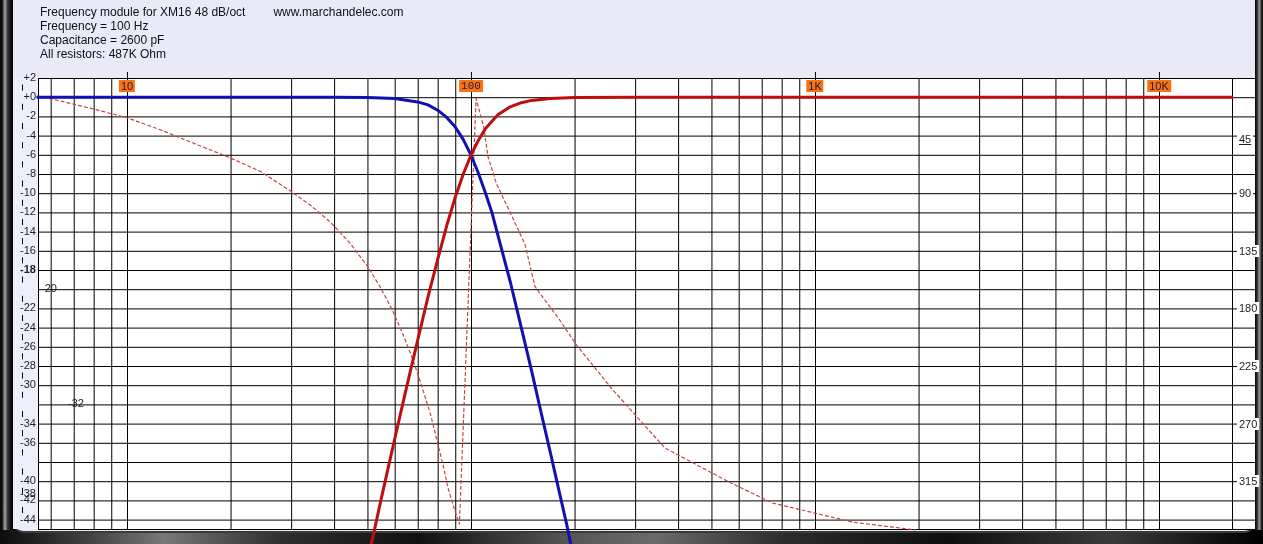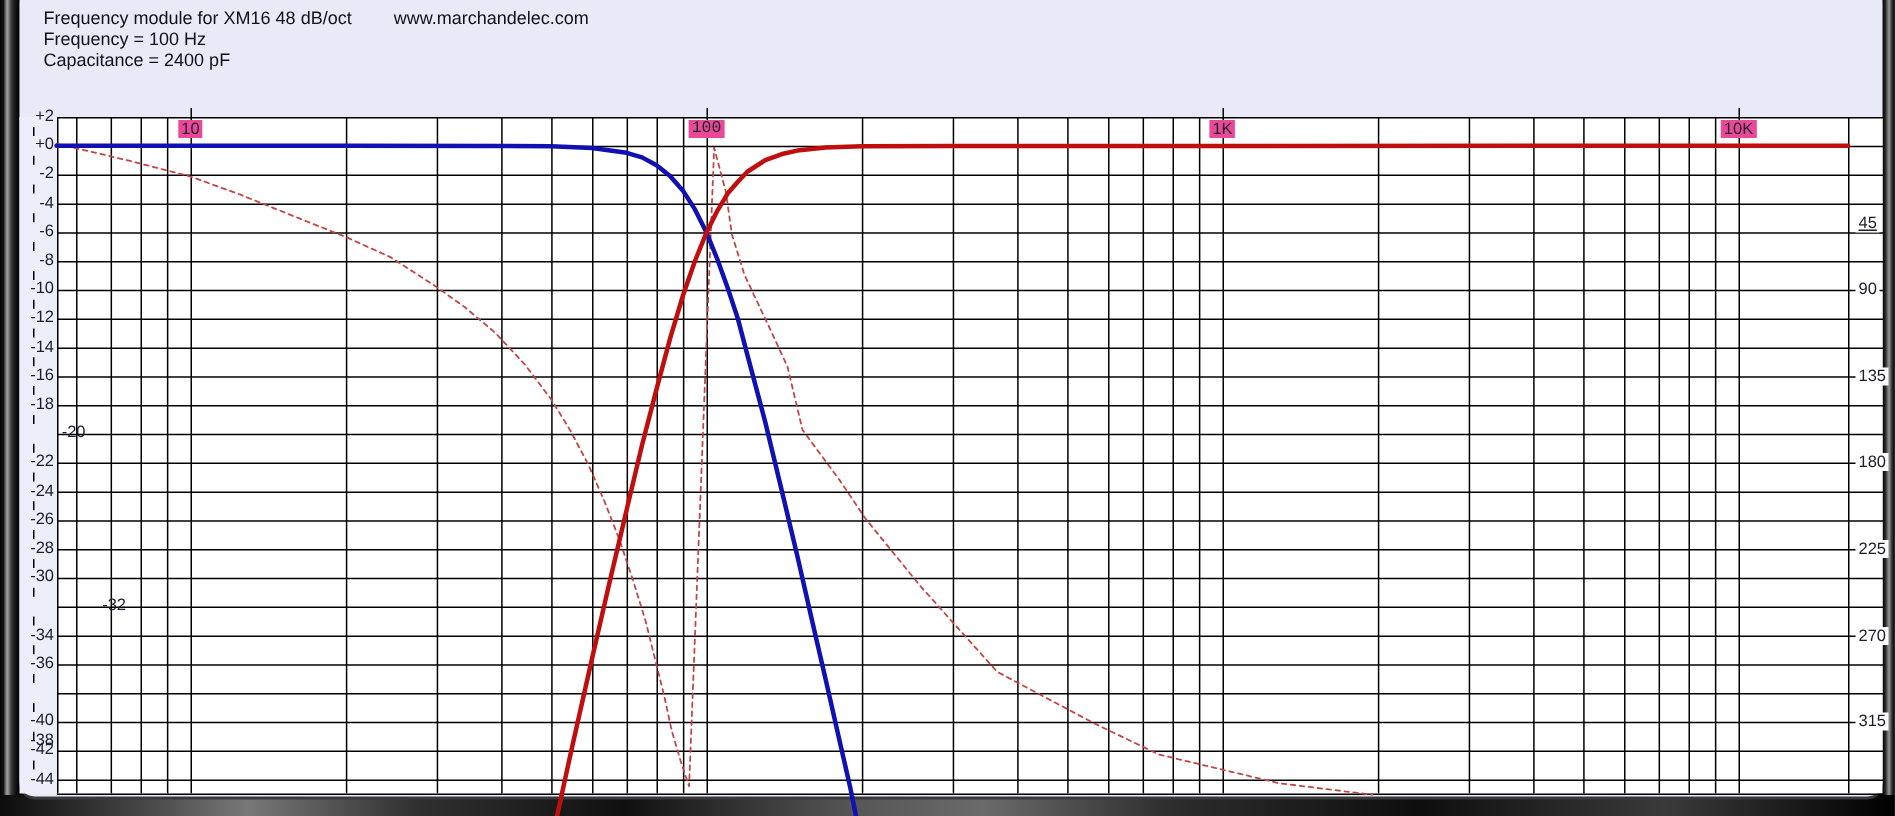--- a/index.html
+++ b/index.html
@@ -9,53 +9,54 @@
   .strip-left{position:absolute;left:0;top:0;width:13px;height:544px;
     background:linear-gradient(90deg,#060606 0%,#141414 18%,#8c8c8c 32%,#9a9a9a 40%,#3a3a3a 58%,#151515 78%,#000 100%);}
   .strip-right{position:absolute;left:1255px;top:0;width:8px;height:544px;
     background:linear-gradient(90deg,#000 0%,#2a2a2a 25%,#777 45%,#959595 55%,#333 78%,#050505 100%);}
   .strip-bottom{position:absolute;left:0;top:530px;width:1263px;height:14px;
     background:linear-gradient(90deg,#0c0c0c 0%,#4a4a4a 8%,#787878 13%,#303030 22%,#101010 33%,#565656 45%,#6a6a6a 52%,#2c2c2c 62%,#0e0e0e 75%,#3a3a3a 88%,#000 100%);}
   
   .app-window{position:absolute;left:13px;top:0;width:1242px;height:531px;
     background:#e9e9f7;border-radius:0 0 10px 10px;
     box-shadow:0 2px 0 #3a3a3a;}
-  .header{position:absolute;left:29px;top:5px;color:#101018;font-size:12px;line-height:14px;}
+  .header{position:absolute;left:40px;top:5px;color:#101018;font-size:12px;line-height:14px;}
   .header .hline{white-space:pre;}
   .header .url{margin-left:28px;}
   
   .plot-bg{position:absolute;left:38px;top:78px;width:1194px;height:451px;background:#fff;}
   .right-margin{position:absolute;left:1232px;top:78px;width:23px;height:451px;background:#fff;}
   .left-margin{position:absolute;left:13px;top:78px;width:25px;height:451px;background:#eeeefa;}
   svg{position:absolute;left:0;top:0;}
   
   .ylab{position:absolute;left:14px;width:22px;text-align:right;font-size:11px;
         color:#1c1c2e;transform:translateY(-55%);letter-spacing:0px;}
   .phlab{position:absolute;font-size:11px;color:#1c1c2e;background:#fff;
          padding:0 2px;transform:translateY(-50%);}
-  .xlab{position:absolute;font-size:11px;color:#1c1c2e;background:#ec4899;
+  .xlab{position:absolute;font-size:11px;color:#1c1c2e;background:#f97316;
         padding:0 2px;transform:translateX(-50%);}
 </style>
 </head>
 <body>
 
 <div class="strip-left"></div>
 <div class="strip-right"></div>
 <div class="strip-bottom"></div>
 
 <div class="app-window"></div>
 
 <div class="left-margin"></div>
 <div class="plot-bg"></div>
 <div class="right-margin"></div>
 
 <div class="header">
   <div class="hline"><span>Frequency module for XM16 48 dB/oct</span><span class="url">www.marchandelec.com</span></div>
   <div class="hline">Frequency = 100 Hz</div>
-  <div class="hline">Capacitance = 2400 pF</div>
+  <div class="hline">Capacitance = 2600 pF</div>
+  <div class="hline">All resistors: 487K Ohm</div>
 </div>
 
 <svg id="grid-svg" width="1263" height="544">
     <line x1="51.18403013197343" y1="78" x2="51.18403013197343" y2="529" stroke="#000000" stroke-width="1"></line>
     <line x1="74.21372576490438" y1="78" x2="74.21372576490438" y2="529" stroke="#000000" stroke-width="1"></line>
     <line x1="94.1629555252286" y1="78" x2="94.1629555252286" y2="529" stroke="#000000" stroke-width="1"></line>
     <line x1="111.7594232471277" y1="78" x2="111.7594232471277" y2="529" stroke="#000000" stroke-width="1"></line>
     <line x1="127.5" y1="78" x2="127.5" y2="529" stroke="#000000" stroke-width="1"></line>
     <line x1="231.05431850840955" y1="78" x2="231.05431850840955" y2="529" stroke="#000000" stroke-width="1"></line>
     <line x1="291.6297116235638" y1="78" x2="291.6297116235638" y2="529" stroke="#000000" stroke-width="1"></line>
@@ -143,35 +144,35 @@
     <div class="ylab" style="top: 78px;">+2</div>
     <div class="ylab" style="top: 97.2px;">+0</div>
     <div class="ylab" style="top: 116.4px;">-2</div>
     <div class="ylab" style="top: 135.6px;">-4</div>
     <div class="ylab" style="top: 154.8px;">-6</div>
     <div class="ylab" style="top: 174px;">-8</div>
     <div class="ylab" style="top: 193.2px;">-10</div>
     <div class="ylab" style="top: 212.4px;">-12</div>
     <div class="ylab" style="top: 231.6px;">-14</div>
     <div class="ylab" style="top: 250.8px; text-align: right;">-16</div>
-    <div class="ylab" style="top: 270px;">-18</div>
+    <div class="ylab" style="top: 270px; font-weight: bold;">-18</div>
     <div class="ylab" style="top: 289.2px; padding-left: 21px;">-20</div>
     <div class="ylab" style="top: 308.4px;">-22</div>
     <div class="ylab" style="top: 327.6px;">-24</div>
     <div class="ylab" style="top: 346.8px;">-26</div>
     <div class="ylab" style="top: 366px;">-28</div>
     <div class="ylab" style="top: 385.2px;">-30</div>
     <div class="ylab" style="top: 404.4px; padding-left: 48px;">-32</div>
     <div class="ylab" style="top: 423.6px;">-34</div>
     <div class="ylab" style="top: 442.8px;">-36</div>
     <div class="ylab" style="top: 462px; margin-top: 32px;">-38</div>
     <div class="ylab" style="top: 481.2px;">-40</div>
     <div class="ylab" style="top: 500.4px;">-42</div>
     <div class="ylab" style="top: 519.6px;">-44</div>
-    <div class="phlab" style="left: 1237px; top: 149px; text-decoration: underline;">45</div>
+    <div class="phlab" style="left: 1237px; top: 139px; text-decoration: underline;">45</div>
     <div class="phlab" style="left: 1237px; top: 193.2px; text-align: center;">90</div>
     <div class="phlab" style="left: 1237px; top: 250.8px;">135</div>
     <div class="phlab" style="left: 1237px; top: 308.4px;">180</div>
     <div class="phlab" style="left: 1237px; top: 366px;">225</div>
     <div class="phlab" style="left: 1237px; top: 423.6px;">270</div>
     <div class="phlab" style="left: 1237px; top: 481.2px;">315</div>
     <div class="xlab" style="left: 127px; top: 80px;">10</div>
     <div class="xlab" style="left: 471px; top: 80px; font-family: Liberation Mono, monospace;">100</div>
     <div class="xlab" style="left: 815px; top: 80px;">1K</div>
     <div class="xlab" style="left: 1159px; top: 80px;">10K</div>

